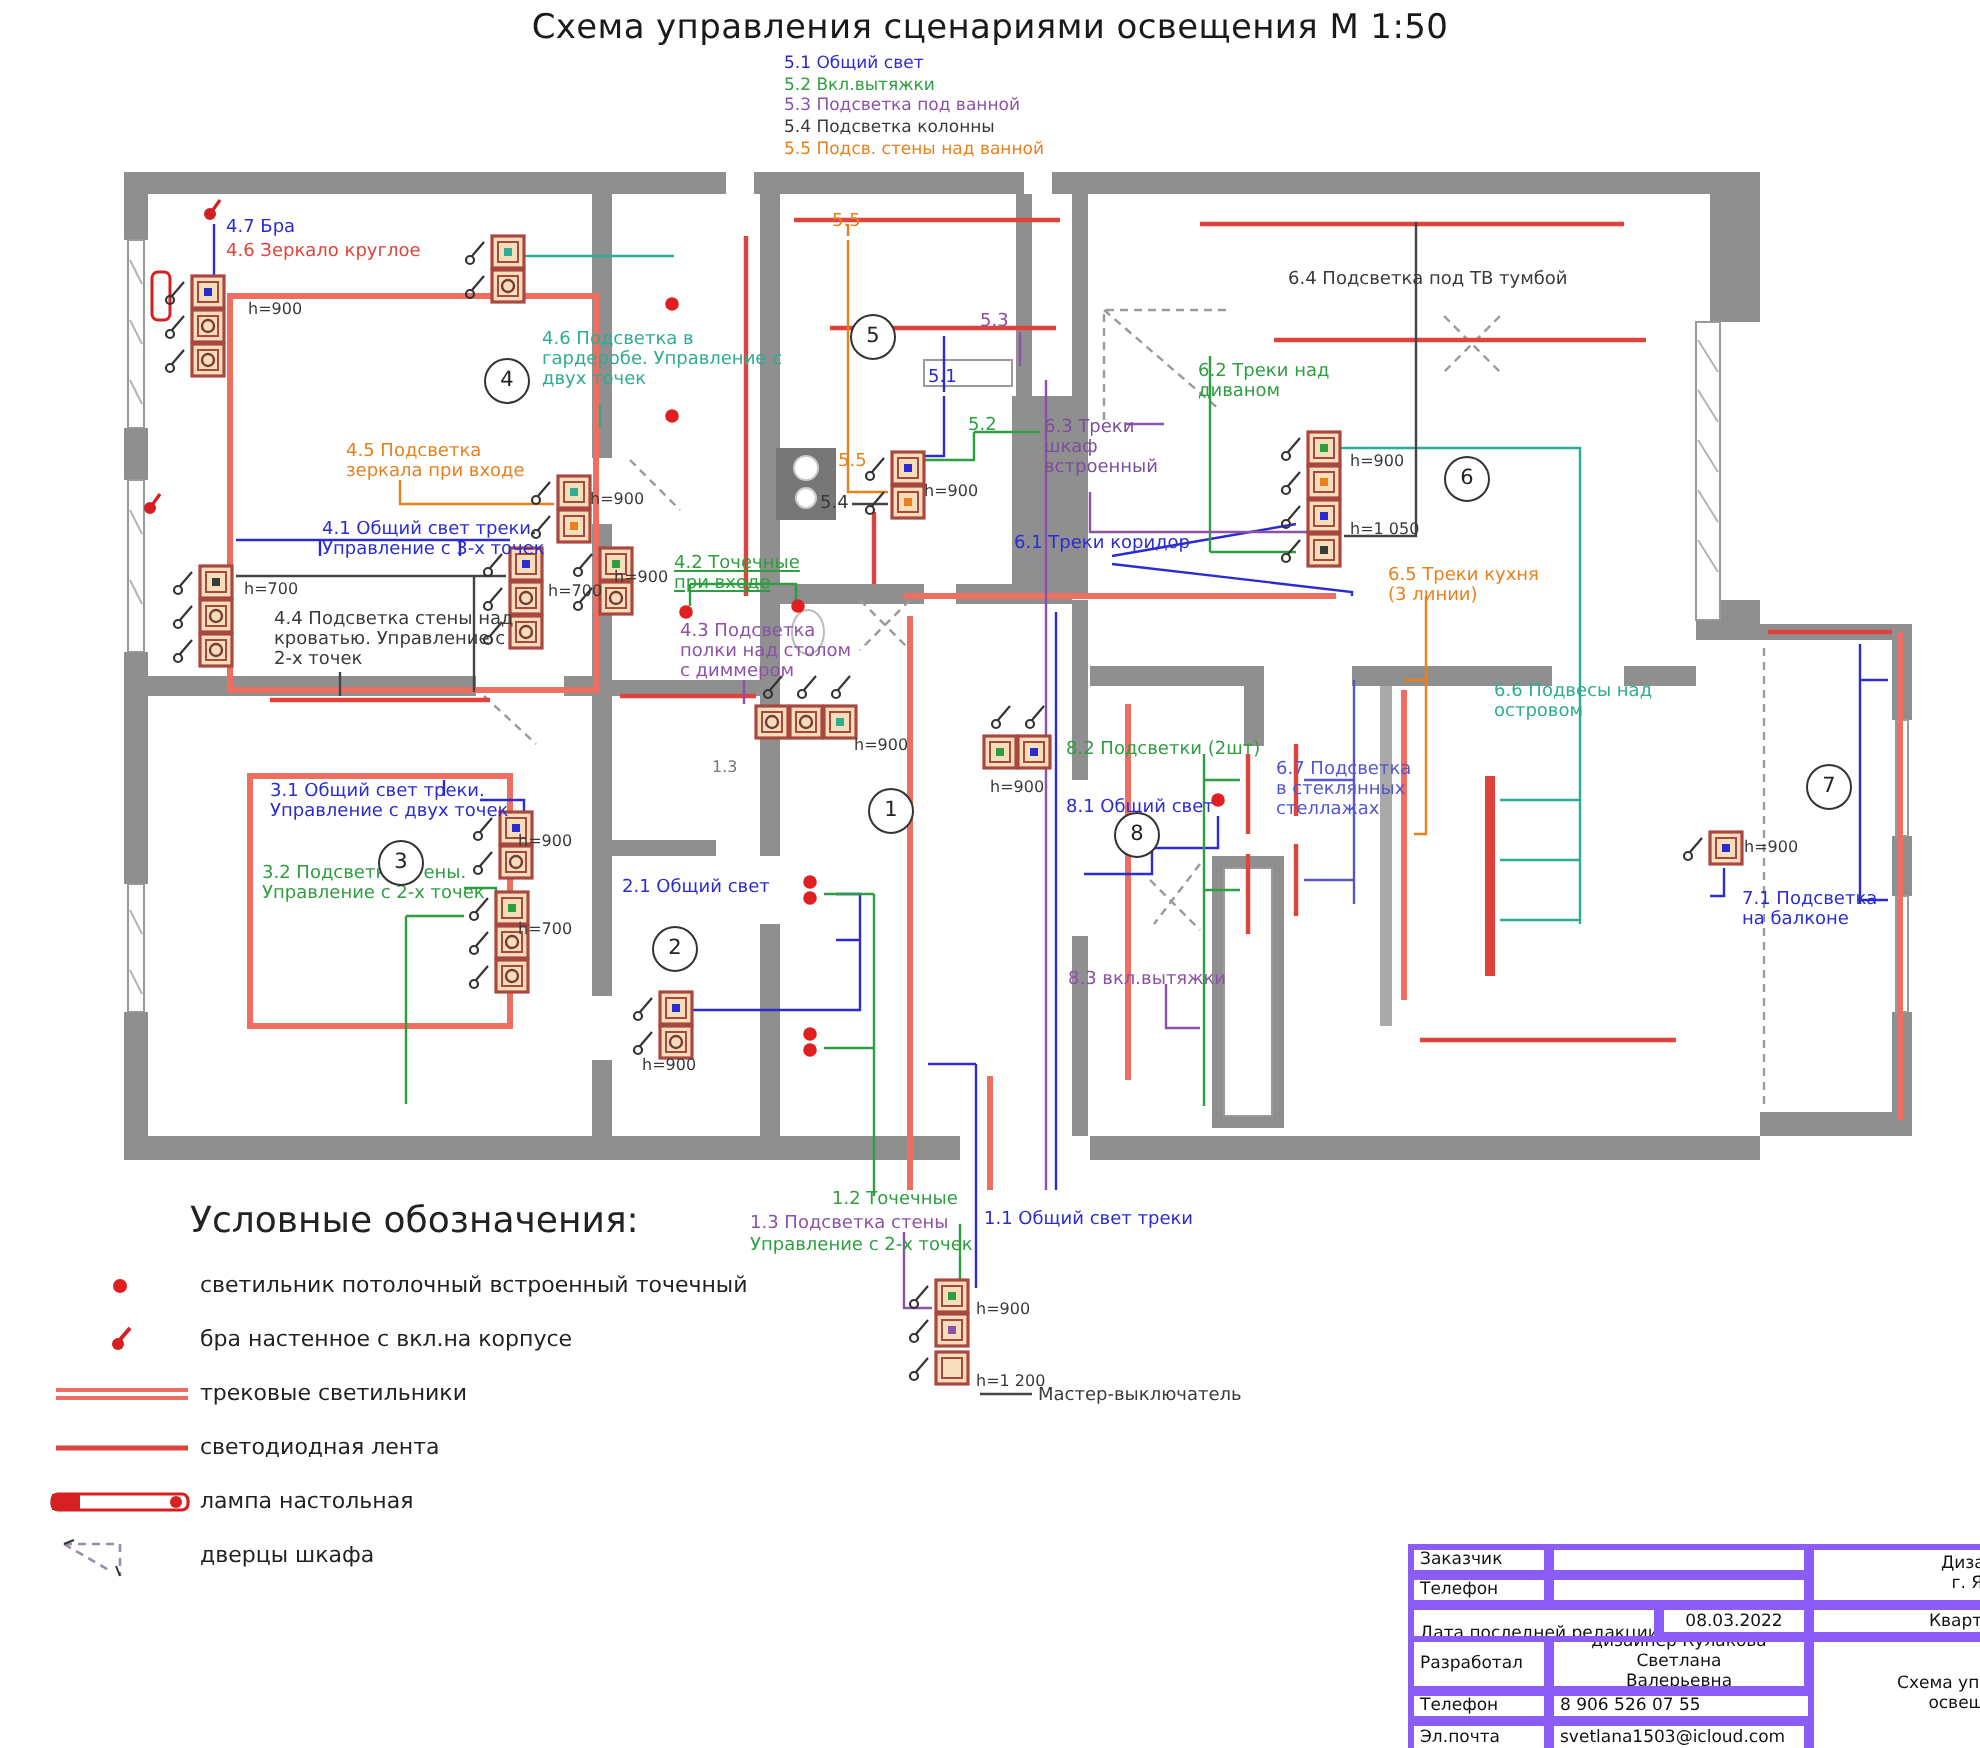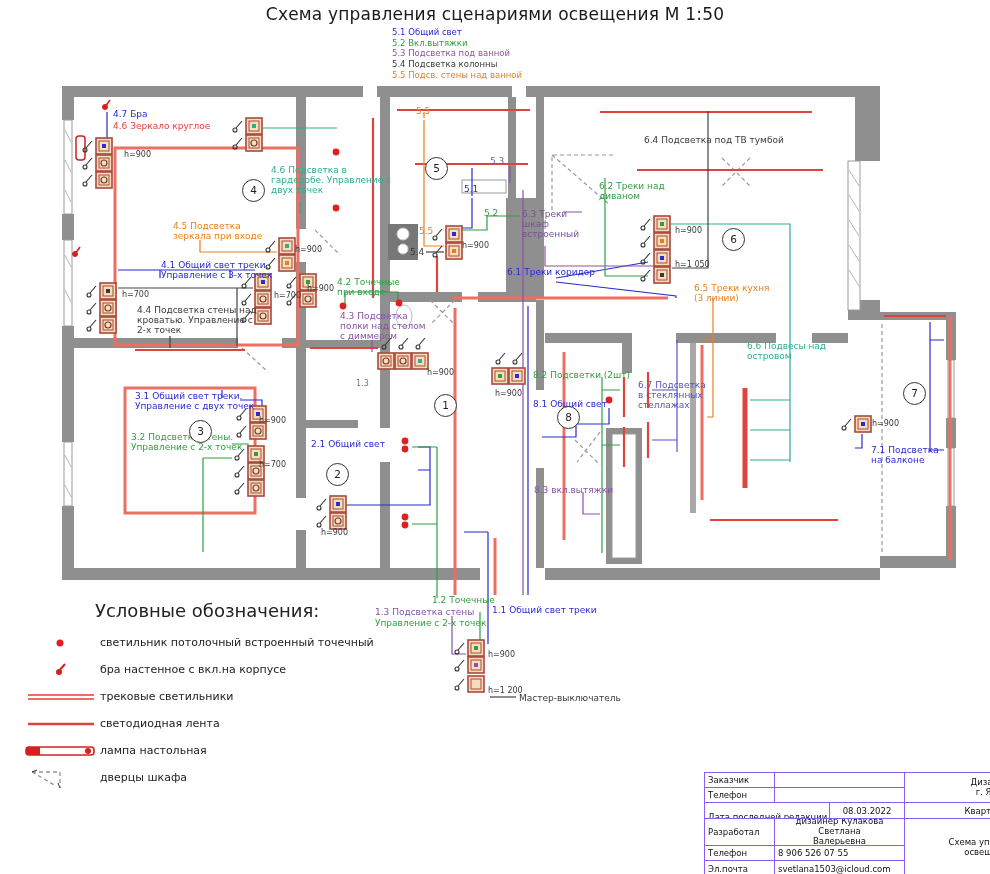--- a/index.html
+++ b/index.html
@@ -13,21 +13,21 @@
   .plan-label{position:absolute;font-size:9px;line-height:1.12;white-space:pre-line;}
   .room-circle{position:absolute;width:21px;height:21px;border:1.4px solid #333;border-radius:50%;
        background:#fff;text-align:center;font-size:10.5px;line-height:21px;color:#222;}
   .legend{position:absolute;left:20px;top:600px;width:360px;}
   .legend-heading{font-size:18px;color:#222;margin-left:75px;margin-bottom:8px;}
   .legend-item{display:flex;align-items:center;height:27px;}
   .legend-icon{width:80px;display:flex;justify-content:center;align-items:center;flex:0 0 80px;}
   .legend-text{font-size:11px;color:#222;}
   .tblock{position:absolute;left:704px;top:772px;width:380px;height:140px;
           font-size:8.5px;color:#111;}
-  .tc{position:absolute;border:1px solid #8b5cf6;box-sizing:border-box;display:flex;
+  .tc{position:absolute;border:3px solid #8b5cf6;box-sizing:border-box;display:flex;
       align-items:center;padding:0 3px;background:#fff;overflow:hidden;white-space:nowrap;}
   .tc.center{justify-content:center;text-align:center;padding:0 1px;}
   .tc .two{line-height:1.15;white-space:pre-line;}
 </style>
 </head>
 <body>
 
 <div id="stage">
 
   <div class="title">Схема управления сценариями освещения М 1:50</div>
@@ -440,21 +440,21 @@
 зеркала при входе</div>
       <div class="plan-label" style="left: 295px; top: 246px; color: rgb(58, 58, 58); font-size: 8px;">h=900</div>
       <div class="plan-label" style="left: 137px; top: 260px; color: rgb(43, 43, 208); margin-left: 24px;">4.1 Общий свет треки.
 Управление с 3-х точек</div>
       <div class="plan-label" style="left: 122px; top: 291px; color: rgb(58, 58, 58); font-size: 8px;">h=700</div>
       <div class="plan-label" style="left: 307px; top: 285px; color: rgb(58, 58, 58); font-size: 8px;">h=900</div>
       <div class="plan-label" style="left: 274px; top: 292px; color: rgb(58, 58, 58); font-size: 8px;">h=700</div>
       <div class="plan-label" style="left: 137px; top: 305px; color: rgb(58, 58, 58);">4.4 Подсветка стены над
 кроватью. Управление с
 2-х точек</div>
-      <div class="plan-label" style="left: 337px; top: 277px; color: rgb(47, 158, 65);">4.2 Точечные
+      <div class="plan-label" style="left: 337px; top: 277px; color: rgb(47, 158, 65); text-decoration: underline;">4.2 Точечные
 при входе</div>
       <div class="plan-label" style="left: 340px; top: 311px; color: rgb(140, 82, 168);">4.3 Подсветка
 полки над столом
 с диммером</div>
       <div class="plan-label" style="left: 416px; top: 106px; color: rgb(232, 128, 30);">5.5</div>
       <div class="plan-label" style="left: 490px; top: 156px; color: rgb(140, 82, 168);">5.3</div>
       <div class="plan-label" style="left: 464px; top: 184px; color: rgb(43, 43, 208);">5.1</div>
       <div class="plan-label" style="left: 484px; top: 208px; color: rgb(47, 158, 65);">5.2</div>
       <div class="plan-label" style="left: 419px; top: 226px; color: rgb(232, 128, 30);">5.5</div>
       <div class="plan-label" style="left: 410px; top: 247px; color: rgb(58, 58, 58);">5.4</div>
@@ -485,21 +485,21 @@
       <div class="plan-label" style="left: 427px; top: 369px; color: rgb(58, 58, 58); font-size: 8px;">h=900</div>
       <div class="plan-label" style="left: 356px; top: 380px; color: rgb(119, 119, 119); font-size: 8px;">1.3</div>
       <div class="plan-label" style="left: 135px; top: 391px; color: rgb(43, 43, 208);">3.1 Общий свет треки.
 Управление с двух точек</div>
       <div class="plan-label" style="left: 259px; top: 417px; color: rgb(58, 58, 58); font-size: 8px;">h=900</div>
       <div class="plan-label" style="left: 131px; top: 432px; color: rgb(47, 158, 65);">3.2 Подсветка стены.
 Управление с 2-х точек</div>
       <div class="plan-label" style="left: 259px; top: 461px; color: rgb(58, 58, 58); font-size: 8px;">h=700</div>
       <div class="plan-label" style="left: 311px; top: 439px; color: rgb(43, 43, 208);">2.1 Общий свет</div>
       <div class="plan-label" style="left: 321px; top: 529px; color: rgb(58, 58, 58); font-size: 8px;">h=900</div>
-      <div class="plan-label" style="left: 432px; top: 595px; color: rgb(47, 158, 65); text-align: right;">1.2 Точечные</div>
+      <div class="plan-label" style="left: 416px; top: 595px; color: rgb(47, 158, 65); text-align: right;">1.2 Точечные</div>
       <div class="plan-label" style="left: 375px; top: 607px; color: rgb(140, 82, 168);">1.3 Подсветка стены</div>
       <div class="plan-label" style="left: 375px; top: 618px; color: rgb(47, 158, 65);">Управление с 2-х точек</div>
       <div class="plan-label" style="left: 492px; top: 605px; color: rgb(43, 43, 208);">1.1 Общий свет треки</div>
       <div class="plan-label" style="left: 488px; top: 651px; color: rgb(58, 58, 58); font-size: 8px;">h=900</div>
       <div class="plan-label" style="left: 488px; top: 687px; color: rgb(58, 58, 58); font-size: 8px;">h=1 200</div>
       <div class="plan-label" style="left: 519px; top: 693px; color: rgb(58, 58, 58);">Мастер-выключатель</div>
       <div class="room-circle" style="left: 434px; top: 394px;">1</div>
       <div class="room-circle" style="left: 326px; top: 463px;">2</div>
       <div class="room-circle" style="left: 189px; top: 420px;">3</div>
       <div class="room-circle" style="left: 242px; top: 179px;">4</div>

